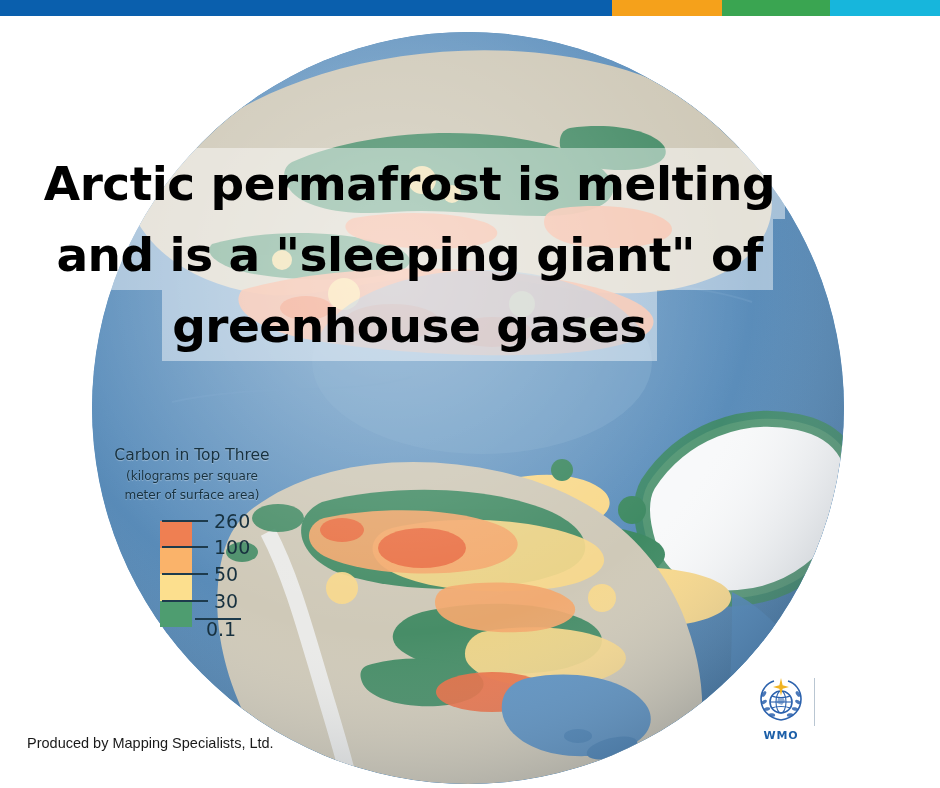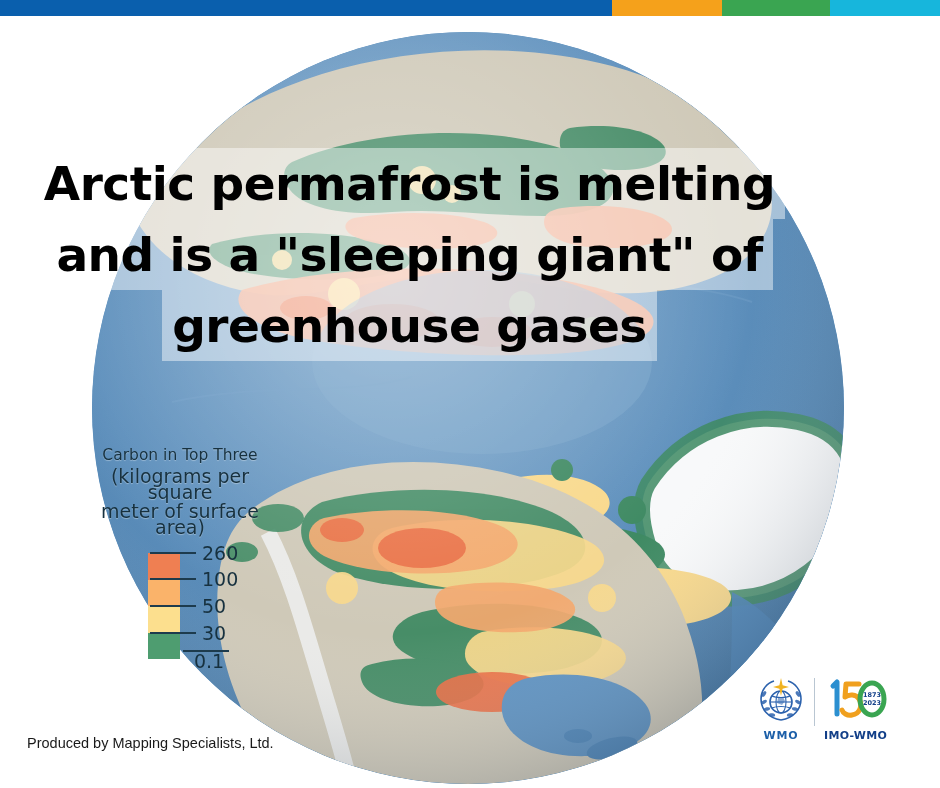--- a/index.html
+++ b/index.html
@@ -61,37 +61,37 @@
     letter-spacing: -0.5px;
     background: rgba(255,255,255,0.46);
     padding: 0 10px;
     white-space: nowrap;
   }
   #title-block .tline-row { line-height: 0; }
 
   
   #legend {
     position: absolute;
-    left: 92px;
+    left: 104px;
     top: 446px;
     width: 176px;
     color: #1c3344;
     font-family: "DejaVu Sans", sans-serif;
   }
   #legend .lg-title {
     text-align: center;
     font-size: 15.5px;
     line-height: 19px;
     font-weight: normal;
     color: #17313f;
     text-shadow: 0 1px 1px rgba(255,255,255,0.35);
   }
   #legend .lg-sub {
     text-align: center;
-    font-size: 19px;
+    font-size: 12px;
     line-height: 16px;
     margin-top: 3px;
     color: #17313f;
     text-shadow: 0 1px 1px rgba(255,255,255,0.35);
   }
   #legend .lg-scale {
     position: relative;
     margin: 10px 0 0 56px;
     width: 120px;
     height: 122px;
@@ -404,30 +404,16 @@
         </g>
         <path d="M21,22 L26,21 L28,25 L25,29 L20,27 Z" fill="#2c62ad" opacity="0.55"></path>
 
         <path d="M24,2 L25.6,9.2 L32,11 L25.6,12.8 L24,20 L22.4,12.8 L16,11 L22.4,9.2 Z" fill="#f0b323"></path>
       </svg>
       <div class="logo-caption">WMO</div>
     </div>
 
     <div class="divider"></div>
 
-    <div class="logo">
-      <svg width="62" height="48" viewBox="0 0 62 48">
-
-        <path d="M8,10 L12,6 L12,38" fill="none" stroke="#2b8fd0" stroke-width="5" stroke-linecap="round" stroke-linejoin="round"></path>
-
-        <path d="M34,8 L21,8 L20,21 C24,18 31,18 34,23 C38,29 35,38 27,39 C22,40 18,37 17,34" fill="none" stroke="#f0a01e" stroke-width="5" stroke-linecap="round" stroke-linejoin="round"></path>
-
-        <ellipse cx="47" cy="23" rx="12" ry="16" fill="none" stroke="#3aa551" stroke-width="5"></ellipse>
-
-        <text x="47" y="21" font-family="DejaVu Sans, sans-serif" font-size="6.5" font-weight="bold" fill="#123f88" text-anchor="middle">1873</text>
-        <text x="47" y="29" font-family="DejaVu Sans, sans-serif" font-size="6.5" font-weight="bold" fill="#123f88" text-anchor="middle">2023</text>
-      </svg>
-      <div class="logo-caption imo">IMO-WMO</div>
-    </div>
 
   </div>
 
 </div>
 
 </body></html>

